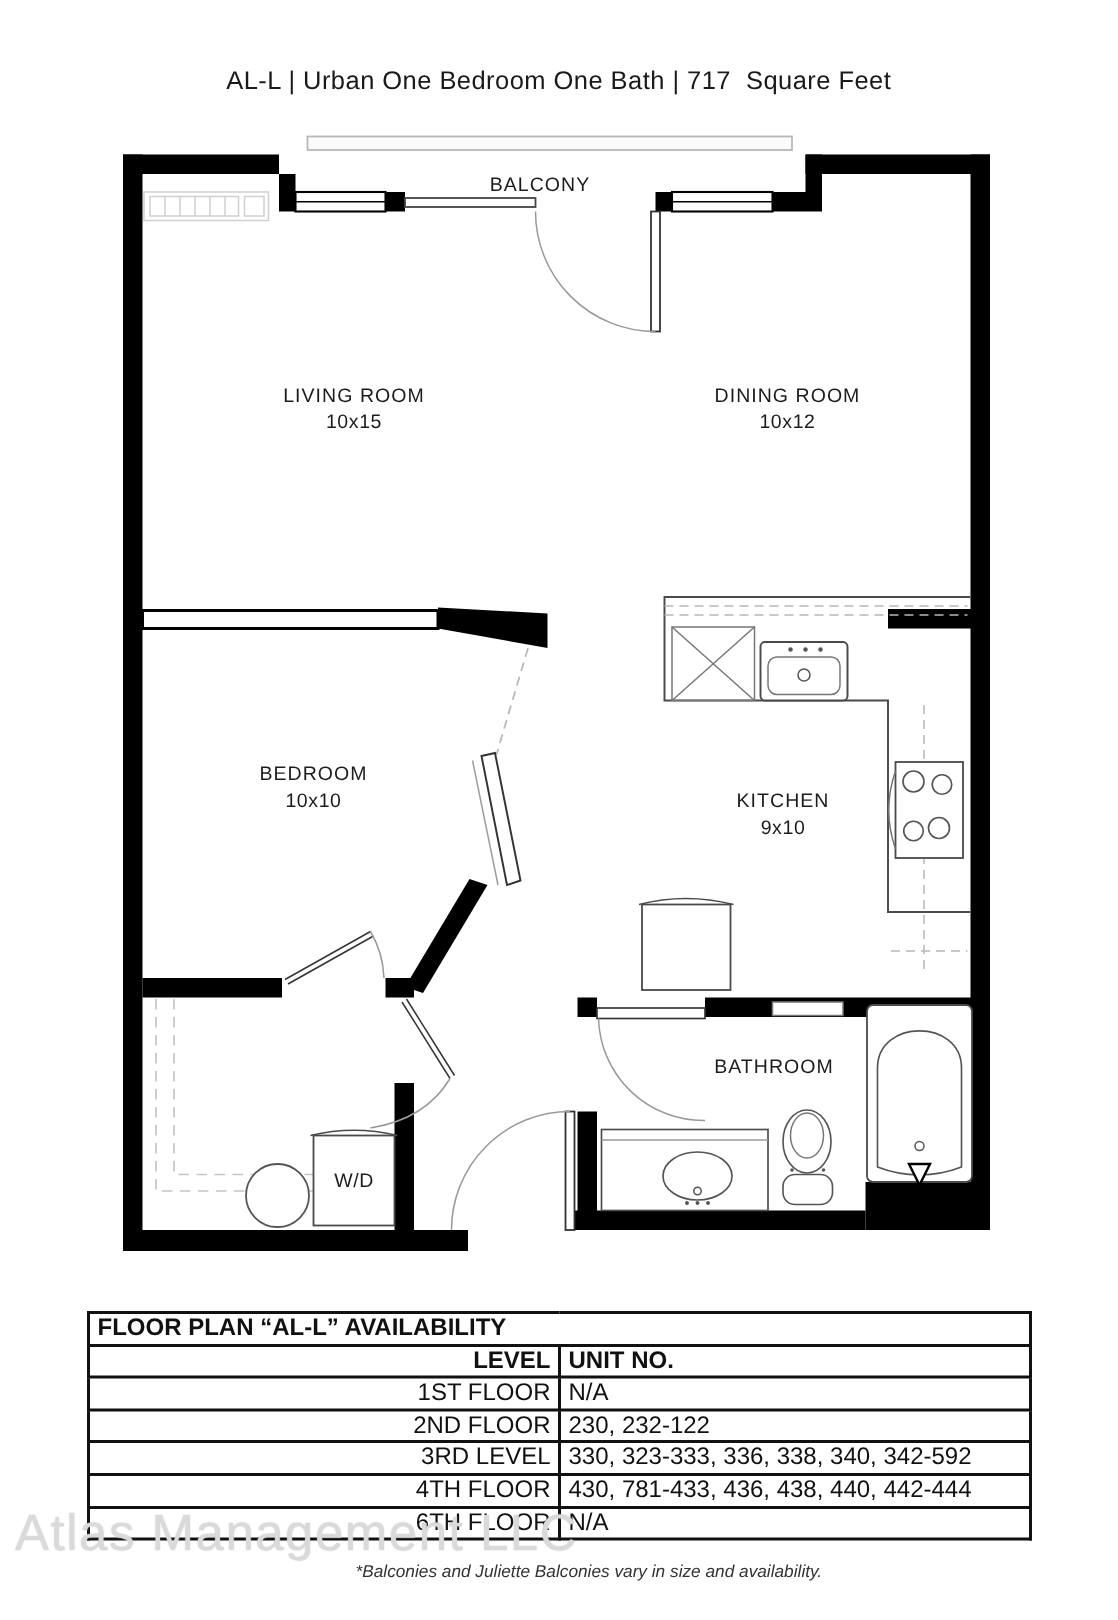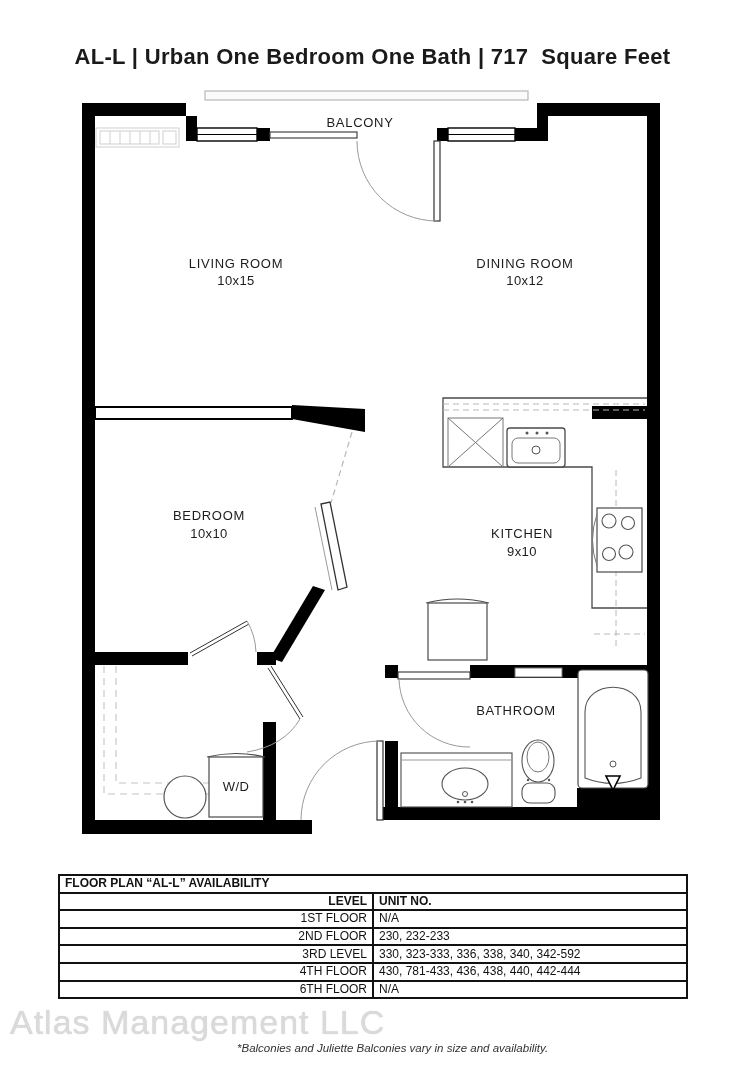--- a/index.html
+++ b/index.html
@@ -1,27 +1,27 @@
 <!DOCTYPE html>
 <html><head>
 <meta charset="utf-8">
 <style>
   html,body{margin:0;padding:0;background:#fff;}
   .page{position:relative;width:745px;height:1080px;background:#fff;overflow:hidden;
         font-family:"Liberation Sans",sans-serif;color:#1a1a1a;}
   .plan-title{position:absolute;left:0;top:44px;width:745px;text-align:center;
-        font-size:22px;font-weight:700;letter-spacing:.3px;white-space:pre;color:#1a1a1a;}
+        font-size:17px;font-weight:400;letter-spacing:.3px;white-space:pre;color:#1a1a1a;}
   svg.plan{position:absolute;left:0;top:0;}
   svg text{font-family:"Liberation Sans",sans-serif;fill:#1c1c1c;}
   .room-name{font-size:13px;letter-spacing:.7px;}
   .room-dims{font-size:13px;letter-spacing:.4px;}
   .wd-label{font-size:13px;letter-spacing:.4px;}
 
   table.avail{position:absolute;left:58px;top:874px;width:630px;border-collapse:collapse;
-        font-size:12px;color:#111;table-layout:fixed;}
+        font-size:16px;color:#111;table-layout:fixed;}
   table.avail td{border:2px solid #111;padding:1px 5px;height:13.6px;vertical-align:middle;
         line-height:1.1;overflow:hidden;white-space:nowrap;}
   table.avail .col-level{width:84px;text-align:right;}
   table.avail .bold{font-weight:700;}
 
   .watermark{position:absolute;left:10px;top:1003px;font-size:34px;letter-spacing:1px;
         color:#dadada;text-shadow:0 0 1px #c6c6c6;}
   .disclaimer{position:absolute;left:237px;top:1042px;font-style:italic;font-size:11.5px;color:#333;}
 </style>
 </head>
@@ -212,21 +212,21 @@
       <tr>
         <td class="bold col-level">LEVEL</td>
         <td class="bold">UNIT NO.</td>
       </tr>
       <tr>
         <td class="col-level">1ST FLOOR</td>
         <td>N/A</td>
       </tr>
       <tr>
         <td class="col-level">2ND FLOOR</td>
-        <td>230, 232-233</td>
+        <td>230, 232-122</td>
       </tr>
       <tr>
         <td class="col-level">3RD LEVEL</td>
         <td>330, 323-333, 336, 338, 340, 342-592</td>
       </tr>
       <tr>
         <td class="col-level">4TH FLOOR</td>
         <td>430, 781-433, 436, 438, 440, 442-444</td>
       </tr>
       <tr>

